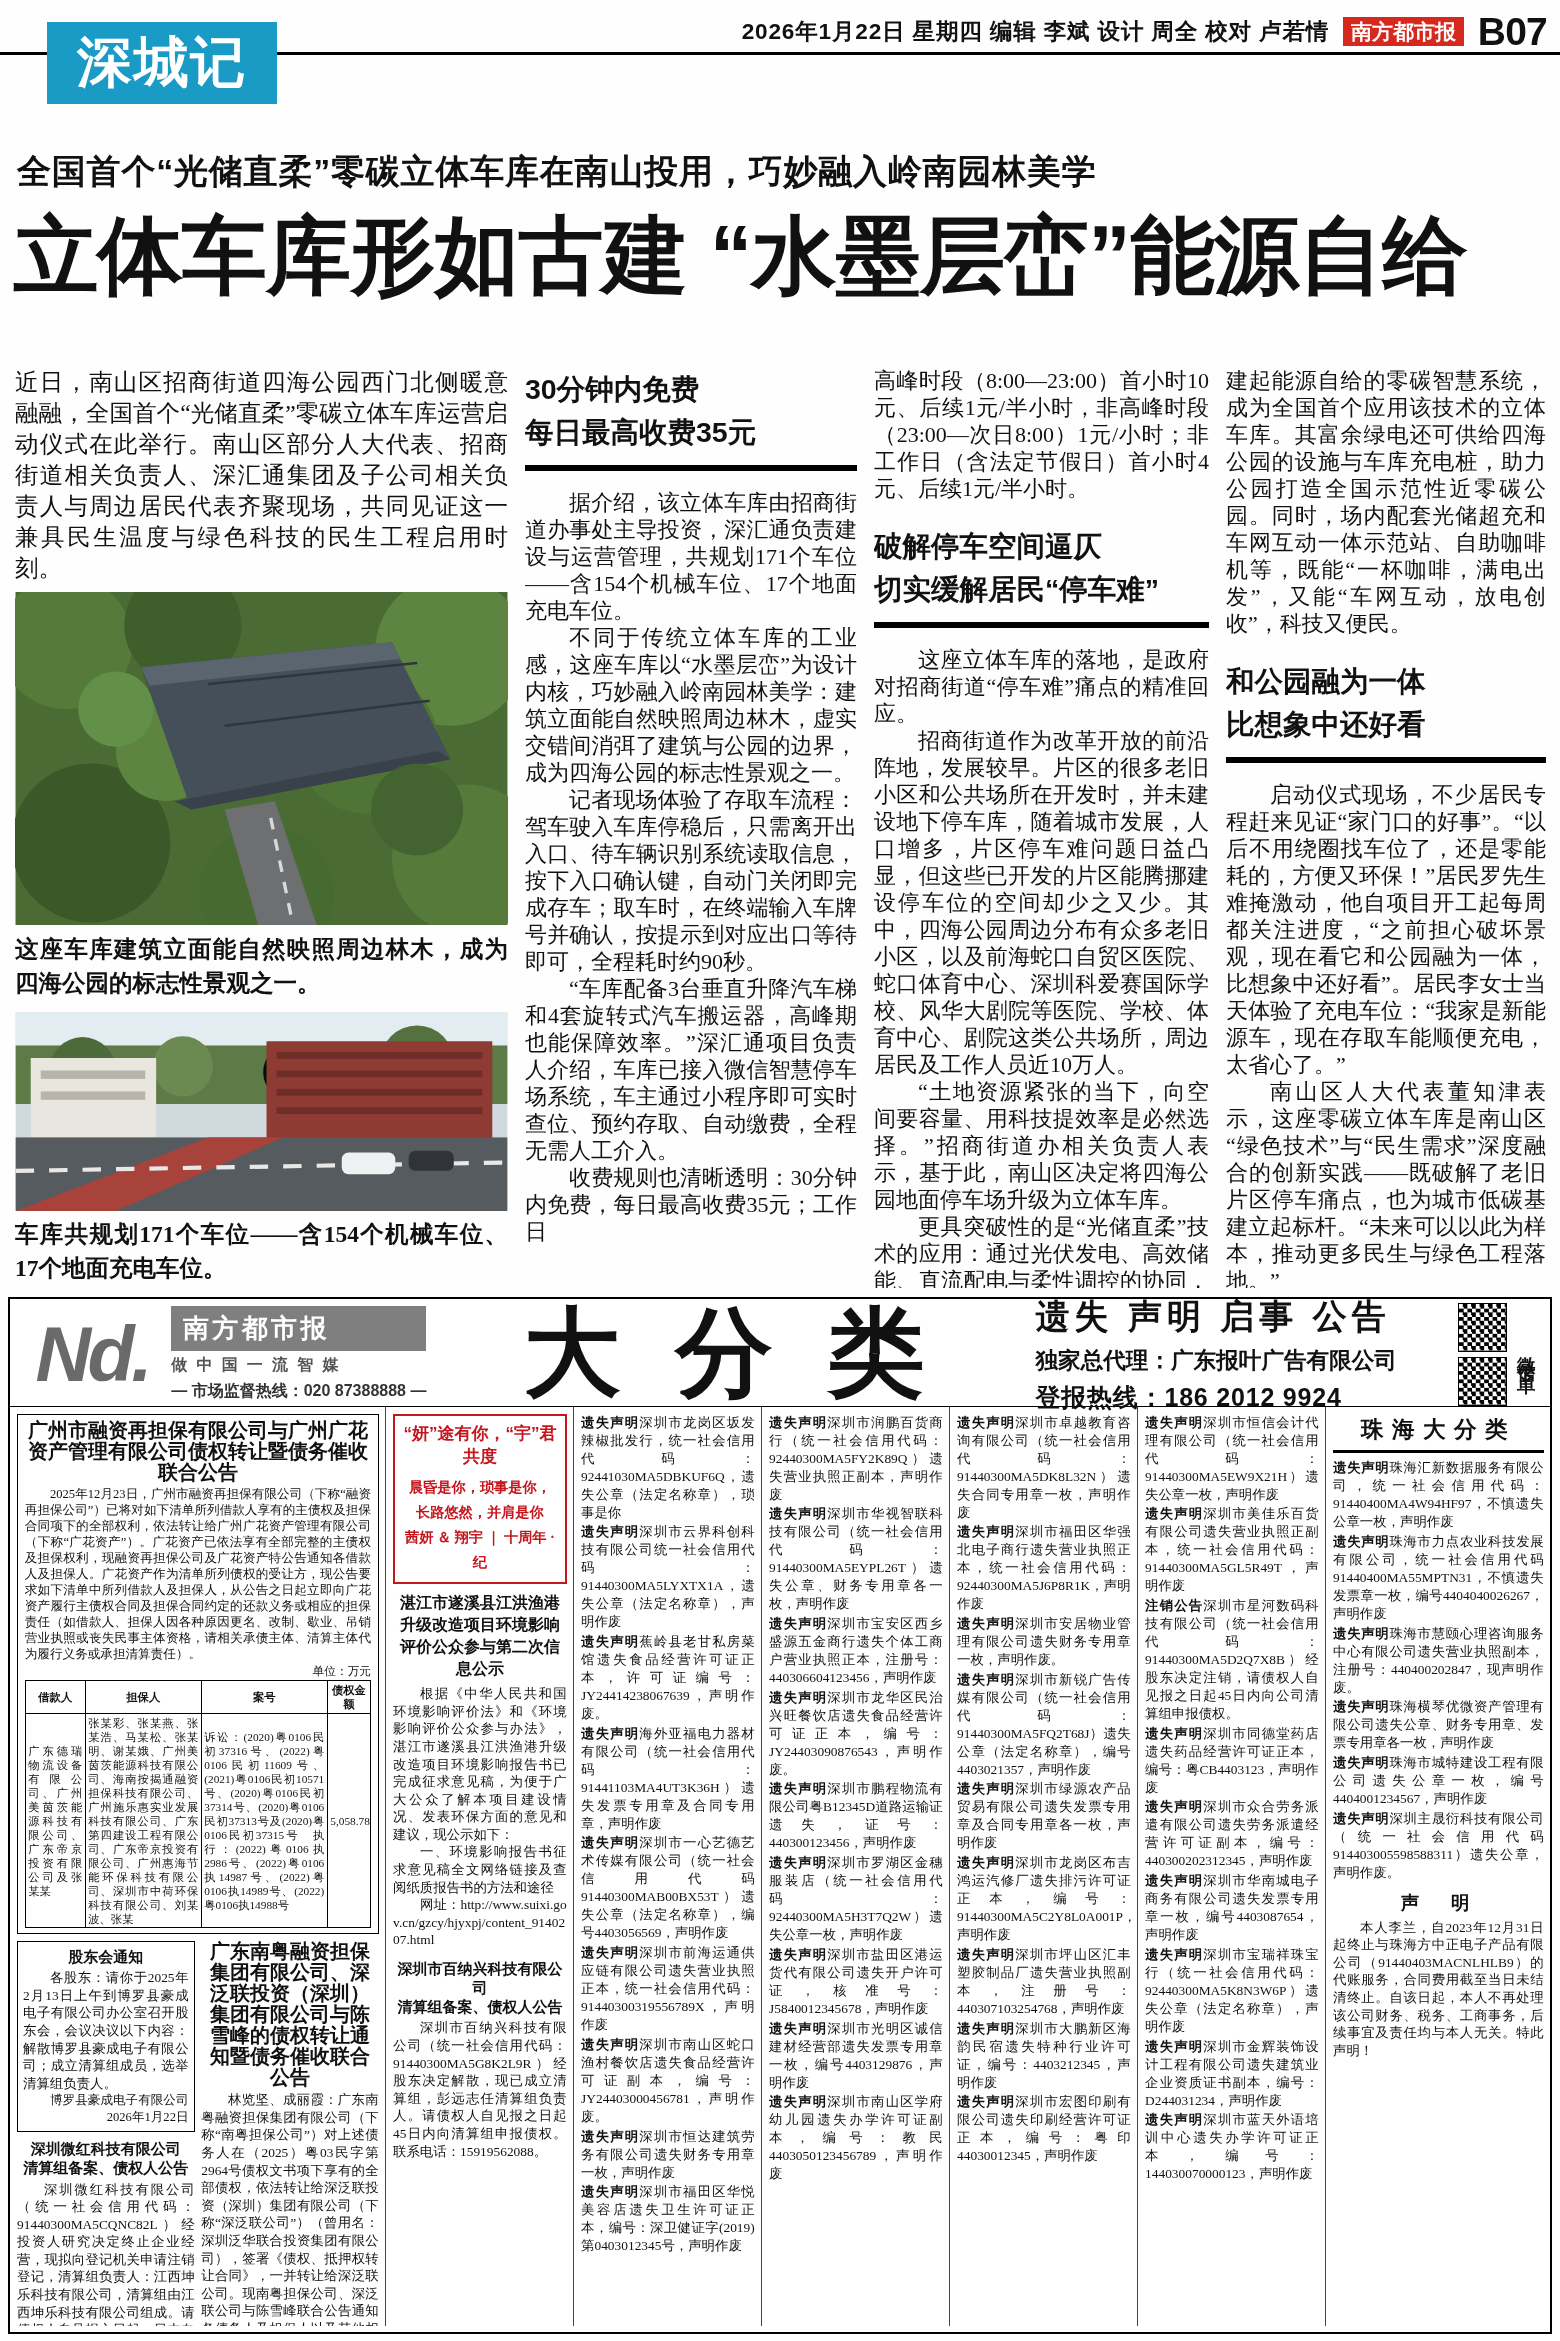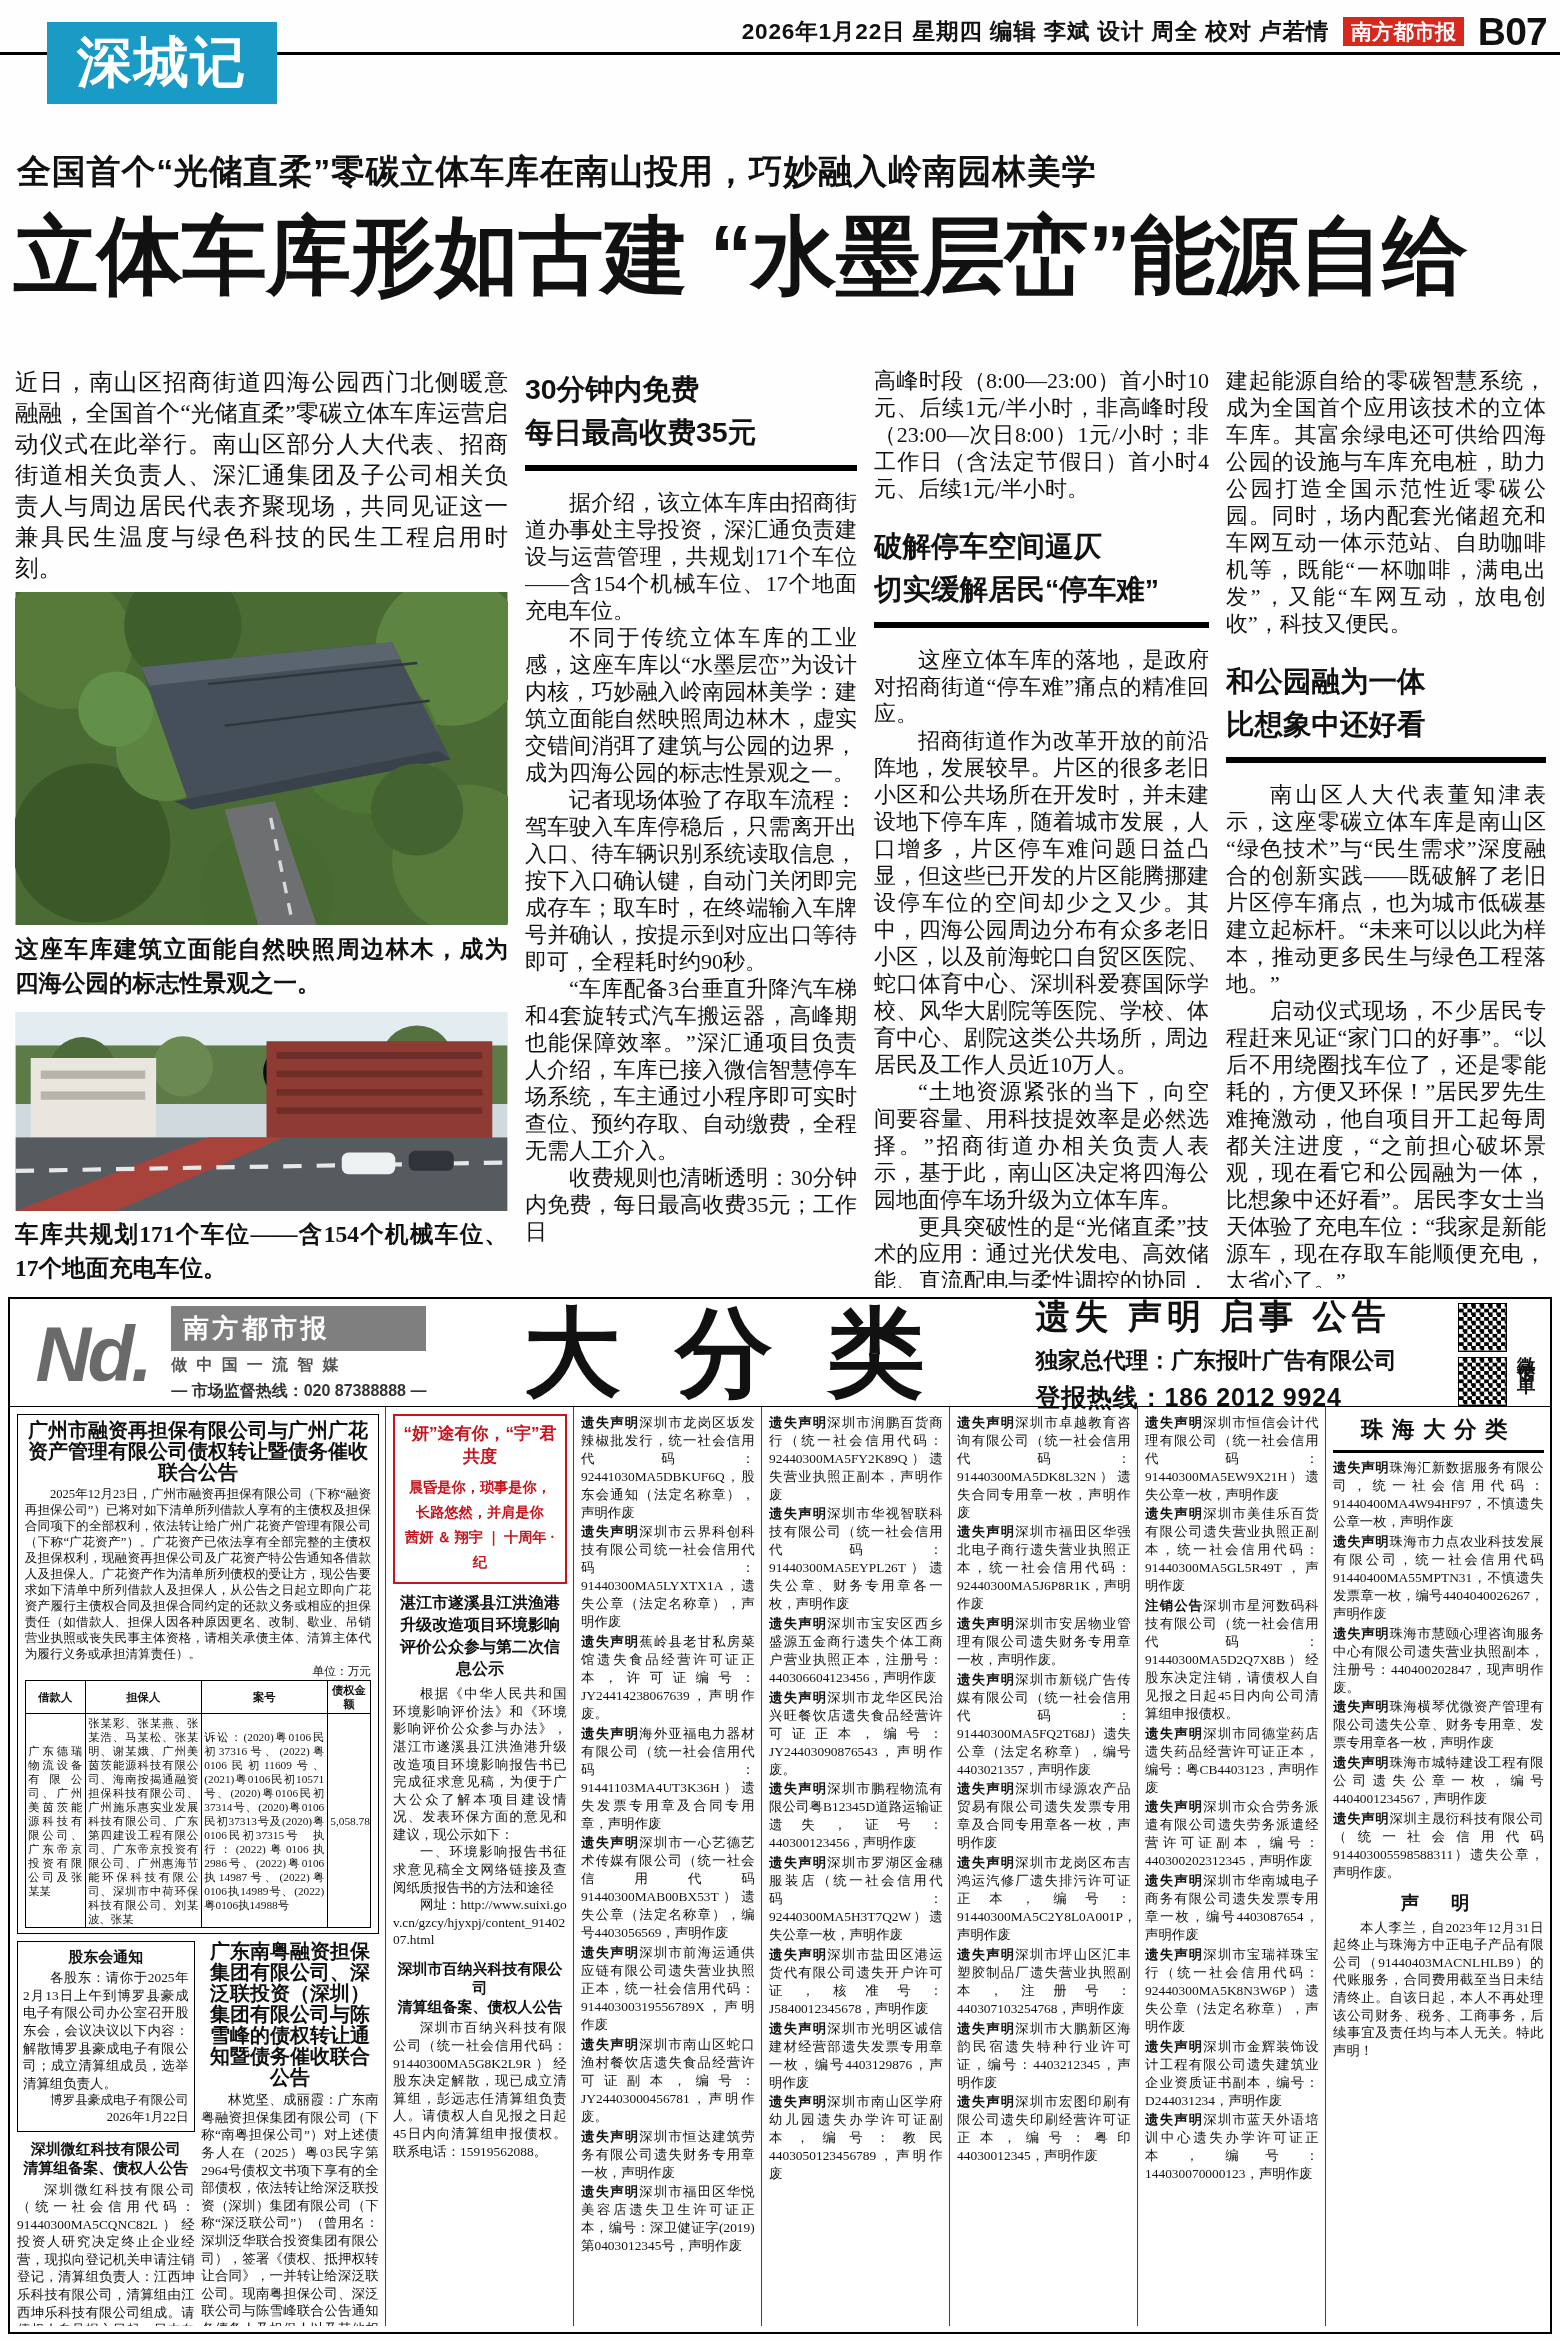--- a/index.html
+++ b/index.html
@@ -192,22 +192,22 @@
       <p class="body-p" data-interactable="false">“土地资源紧张的当下，向空间要容量、用科技提效率是必然选择。”招商街道办相关负责人表示，基于此，南山区决定将四海公园地面停车场升级为立体车库。</p>
       <p class="body-p" data-interactable="false">更具突破性的是“光储直柔”技术的应用：通过光伏发电、高效储能、直流配电与柔性调控的协同，车库构</p>
     </div>
 
     <div class="acol col4" data-interactable="false">
       <p class="body-p cont" data-interactable="false">建起能源自给的零碳智慧系统，成为全国首个应用该技术的立体车库。其富余绿电还可供给四海公园的设施与车库充电桩，助力公园打造全国示范性近零碳公园。同时，场内配套光储超充和车网互动一体示范站、自助咖啡机等，既能“一杯咖啡，满电出发”，又能“车网互动，放电创收”，科技又便民。</p>
       <div style="height:22px"></div>
       <div class="subhead" data-interactable="false">和公园融为一体</div>
       <div class="subhead" data-interactable="false">比想象中还好看</div>
       <div class="subhead-rule" data-interactable="false"></div>
+      <p class="body-p" data-interactable="false">启动仪式现场，不少居民专程赶来见证“家门口的好事”。“以后不用绕圈找车位了，还是零能耗的，方便又环保！”居民罗先生难掩激动，他自项目开工起每周都关注进度，“之前担心破坏景观，现在看它和公园融为一体，比想象中还好看”。居民李女士当天体验了充电车位：“我家是新能源车，现在存取车能顺便充电，太省心了。”</p>
       <p class="body-p" data-interactable="false">南山区人大代表董知津表示，这座零碳立体车库是南山区“绿色技术”与“民生需求”深度融合的创新实践——既破解了老旧片区停车痛点，也为城市低碳基建立起标杆。“未来可以以此为样本，推动更多民生与绿色工程落地。”</p>
-      <p class="body-p" data-interactable="false">启动仪式现场，不少居民专程赶来见证“家门口的好事”。“以后不用绕圈找车位了，还是零能耗的，方便又环保！”居民罗先生难掩激动，他自项目开工起每周都关注进度，“之前担心破坏景观，现在看它和公园融为一体，比想象中还好看”。居民李女士当天体验了充电车位：“我家是新能源车，现在存取车能顺便充电，太省心了。”</p>
 
     </div>
   </div>
 
   <div class="bottom-box" data-interactable="false">
 
     <div class="banner" data-interactable="false">
       <span class="nd-logo" data-interactable="false">Nd.</span>
       <div class="brand-col" data-interactable="false">
         <span class="brand-box" data-interactable="false">南方都市报</span>
@@ -295,21 +295,21 @@
             <p class="zj-p" data-interactable="false">一、环境影响报告书征求意见稿全文网络链接及查阅纸质报告书的方法和途径</p>
             <p class="zj-p" data-interactable="false">网址：http://www.suixi.gov.cn/gzcy/hjyxpj/content_9140207.html</p>
           </div>
         <p class="small-head" style="margin-top:10px;" data-interactable="false">深圳市百纳兴科技有限公司</p>
         <p class="small-head" style="margin-top:-3.4px;" data-interactable="false">清算组备案、债权人公告</p>
         <p class="tiny" style="margin:0;text-indent:2em;" data-interactable="false">深圳市百纳兴科技有限公司（统一社会信用代码：91440300MA5G8K2L9R）经股东决定解散，现已成立清算组，彭远志任清算组负责人。请债权人自见报之日起45日内向清算组申报债权。联系电话：15919562088。</p>
       </div>
 
       <div class="ccol ccolC" data-interactable="false">
 
-      <p class="entry" data-interactable="false"><b data-interactable="false">遗失声明</b><span data-interactable="false">深圳市龙岗区坂发辣椒批发行，统一社会信用代码：92441030MA5DBKUF6Q，股东会通知（法定名称章），声明作废</span></p>
+      <p class="entry" data-interactable="false"><b data-interactable="false">遗失声明</b><span data-interactable="false">深圳市龙岗区坂发辣椒批发行，统一社会信用代码：92441030MA5DBKUF6Q，遗失公章（法定名称章），琐事是你</span></p>
           <p class="entry" data-interactable="false"><b data-interactable="false">遗失声明</b><span data-interactable="false">深圳市云界科创科技有限公司统一社会信用代码：91440300MA5LYXTX1A，遗失公章（法定名称章），声明作废</span></p>
           <p class="entry" data-interactable="false"><b data-interactable="false">遗失声明</b><span data-interactable="false">蕉岭县老甘私房菜馆遗失食品经营许可证正本，许可证编号：JY24414238067639，声明作废。</span></p>
           <p class="entry" data-interactable="false"><b data-interactable="false">遗失声明</b><span data-interactable="false">海外亚福电力器材有限公司（统一社会信用代码：91441103MA4UT3K36H）遗失发票专用章及合同专用章，声明作废</span></p>
           <p class="entry" data-interactable="false"><b data-interactable="false">遗失声明</b><span data-interactable="false">深圳市一心艺德艺术传媒有限公司（统一社会信用代码91440300MAB00BX53T）遗失公章（法定名称章），编号4403056569，声明作废</span></p>
           <p class="entry" data-interactable="false"><b data-interactable="false">遗失声明</b><span data-interactable="false">深圳市前海运通供应链有限公司遗失营业执照正本，统一社会信用代码：91440300319556789X，声明作废</span></p>
           <p class="entry" data-interactable="false"><b data-interactable="false">遗失声明</b><span data-interactable="false">深圳市南山区蛇口渔村餐饮店遗失食品经营许可证副本，编号：JY24403000456781，声明作废。</span></p>
           <p class="entry" data-interactable="false"><b data-interactable="false">遗失声明</b><span data-interactable="false">深圳市恒达建筑劳务有限公司遗失财务专用章一枚，声明作废</span></p>
           <p class="entry" data-interactable="false"><b data-interactable="false">遗失声明</b><span data-interactable="false">深圳市福田区华悦美容店遗失卫生许可证正本，编号：深卫健证字(2019)第0403012345号，声明作废</span></p>
         </div>
       <div class="ccol ccolD" data-interactable="false">

